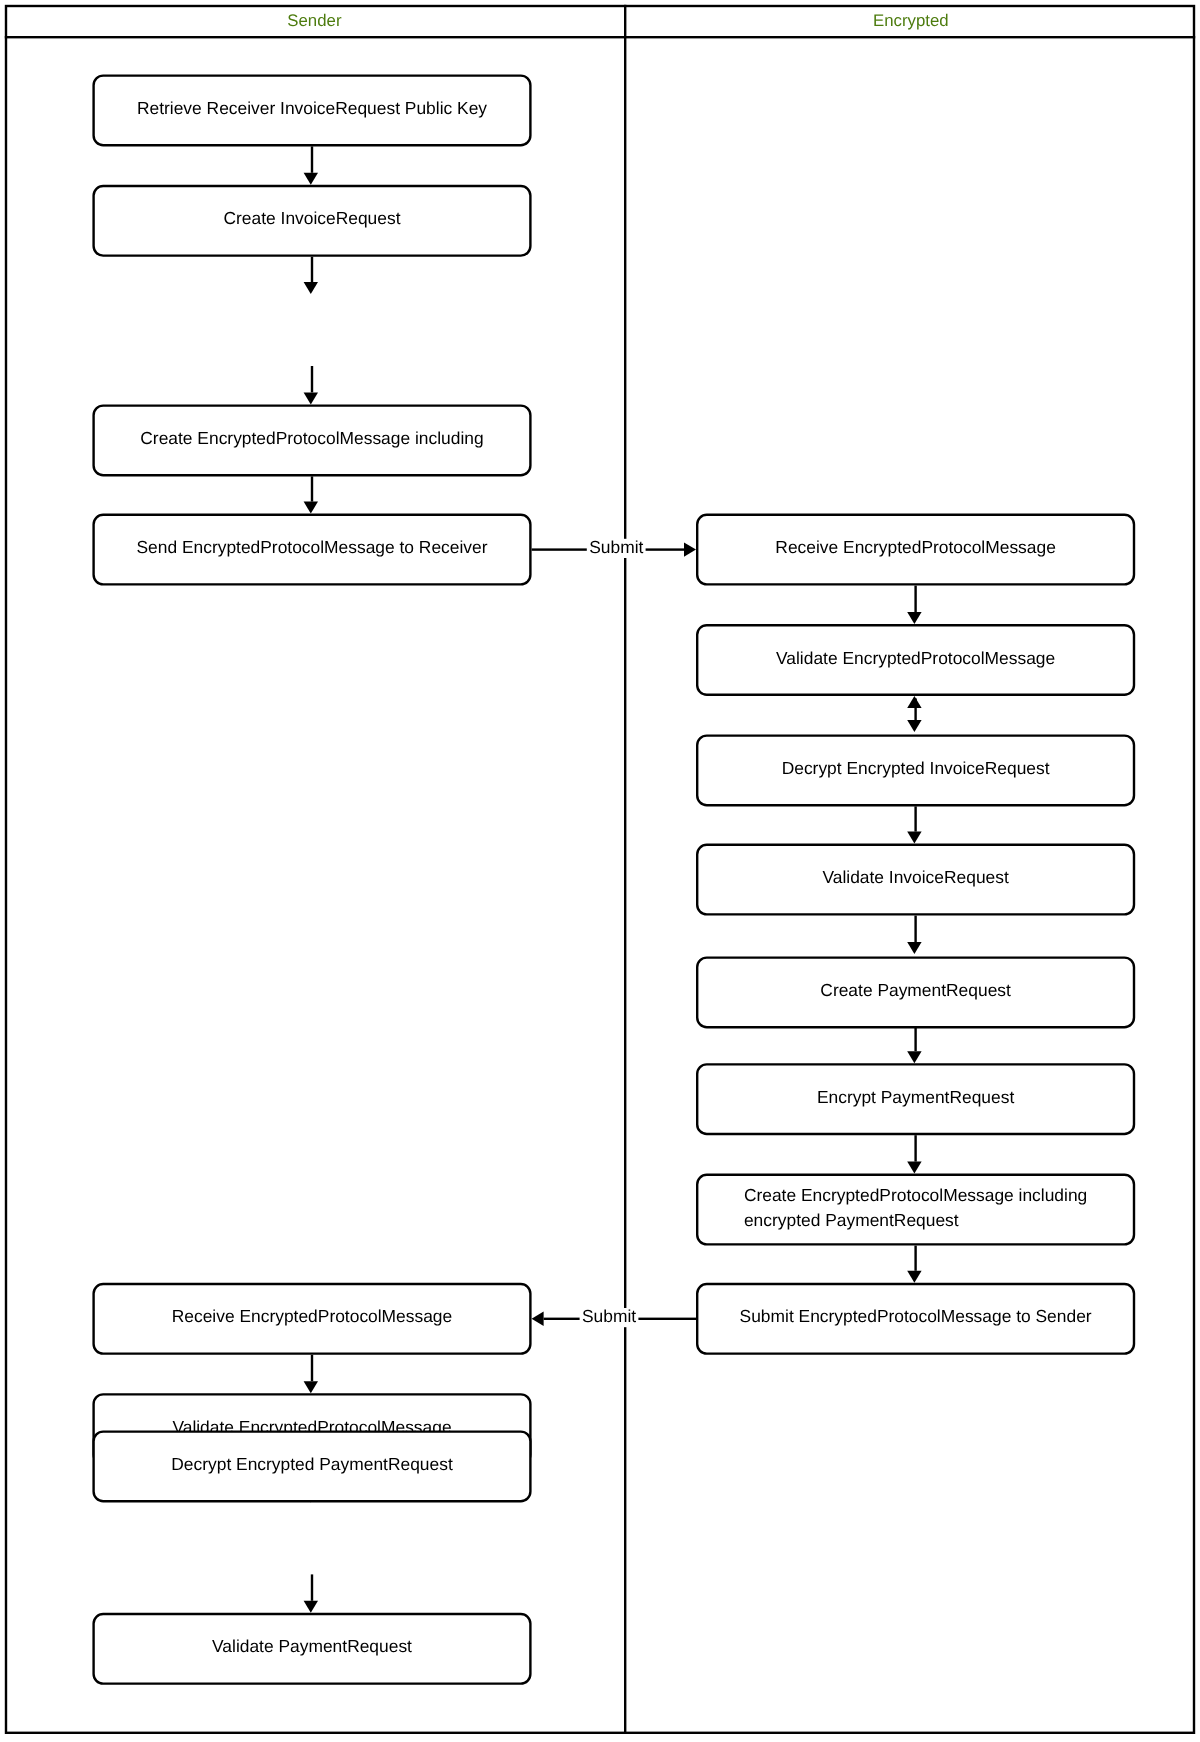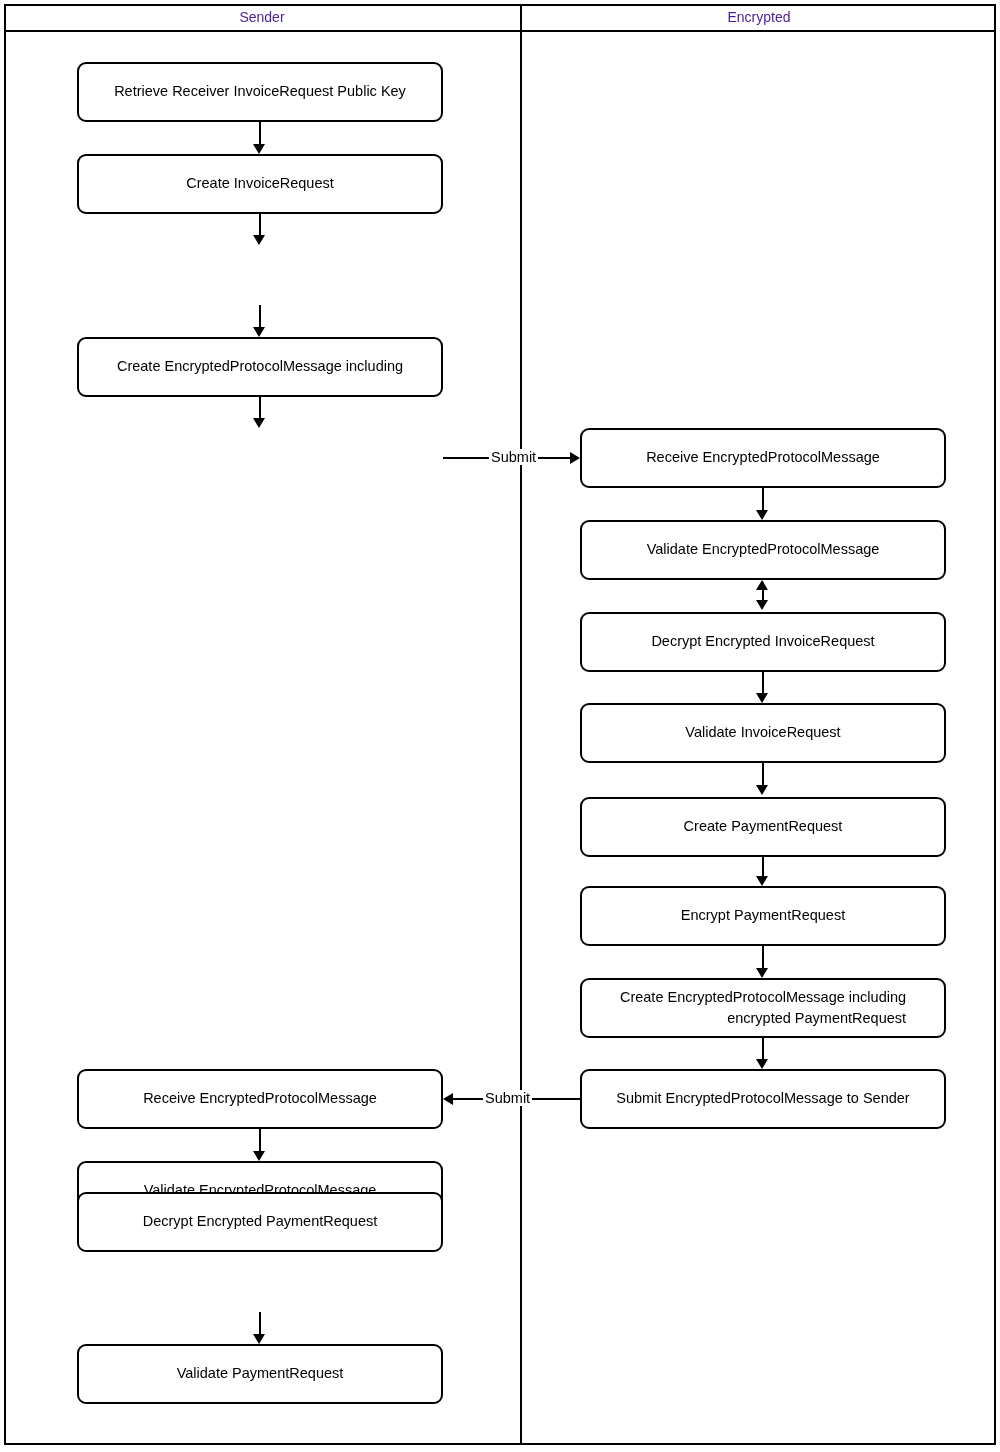--- a/index.html
+++ b/index.html
@@ -45,39 +45,39 @@
     height: 1441px;
     border-left: 2px solid #000000;
   }
   .lane-title {
     position: absolute;
     top: 4px;
     height: 26px;
     line-height: 26px;
     text-align: center;
     font-size: 14px;
-    color: #4c1d95;
+    color: #4d7c0f;
     white-space: nowrap;
   }
   .lane-title.sender   { left: 4px;   width: 516px; }
   .lane-title.receiver { left: 522px; width: 474px; }
 
   
   .node {
     position: absolute;
     width: 366px;
     height: 60px;
     box-sizing: border-box;
     border: 2px solid #000000;
     border-radius: 9px;
     background: #ffffff;
     display: flex;
     align-items: center;
     justify-content: center;
-    text-align: right;
+    text-align: left;
     font-size: 14.5px;
     line-height: 1.45;
     color: #000000;
     padding: 0 8px;
   }
   .node.col-left  { left: 77px; }
   .node.col-right { left: 580px; }
   .node span { display: block; }
 
   
@@ -155,20 +155,23 @@
   <div class="arrowhead down" style="left:253px; top:327px"></div>
 
   <div class="node col-left" style="top:337px">
     <div>
       <span>Create EncryptedProtocolMessage including</span>
     </div>
   </div>
   <div class="vline" style="left:259px; top:397px; height:21px"></div>
   <div class="arrowhead down" style="left:253px; top:418px"></div>
 
+  <div class="node col-left" style="top:428px">
+    <span>Send EncryptedProtocolMessage to Receiver</span>
+  </div>
 
   <div class="hline" style="left:443px; top:457px; width:127px"></div>
   <div class="arrowhead right" style="left:570px; top:452px"></div>
   <div class="edge-label" style="left:489px; top:449px">Submit</div>
 
   <div class="node col-right" style="top:428px">
     <span>Receive EncryptedProtocolMessage</span>
   </div>
   <div class="vline" style="left:762px; top:488px; height:22px"></div>
   <div class="arrowhead down" style="left:756px; top:510px"></div>

